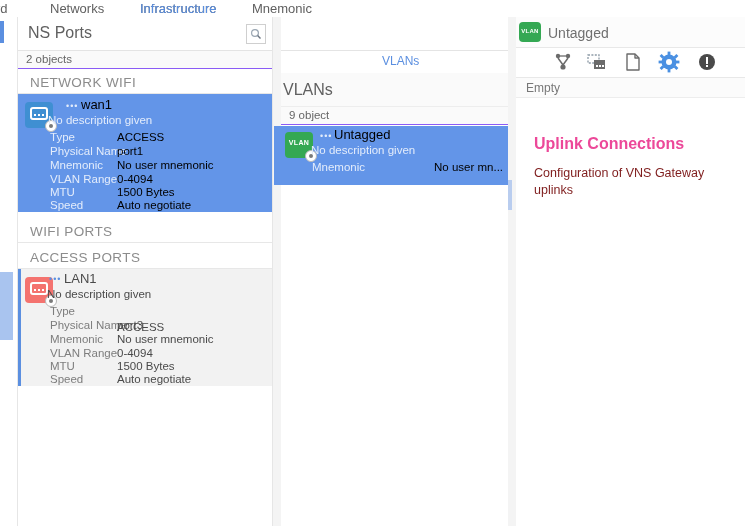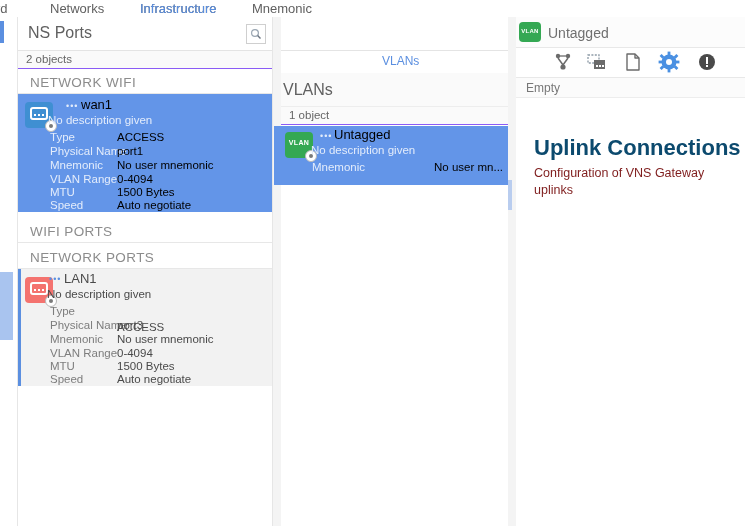--- a/index.html
+++ b/index.html
@@ -242,22 +242,22 @@
     background: #fbfbfb;
     border-bottom: 1px solid #ededed;
     font-size: 12px;
     color: #777777;
     line-height: 20px;
     padding-left: 10px;
     box-sizing: border-box;
   }
   .rp-bigtitle {
     position: absolute;
-    font-size: 22px;
-    color: #0c4a6e;
+    font-size: 16px;
+    color: #ec4899;
     font-weight: bold;
     white-space: nowrap;
   }
   .rp-sub {
     position: absolute;
     font-size: 12.5px;
     color: #7f1d1d;
     line-height: 17px;
     width: 185px;
   }
@@ -310,21 +310,21 @@
   <div class="drow-value on-blue" style="left:99px; top:65px;">No user mnemonic</div>
   <div class="drow-label on-blue-dim" style="left:32px; top:79px;">VLAN Range</div>
   <div class="drow-value on-blue" style="left:99px; top:79px;">0-4094</div>
   <div class="drow-label on-blue-dim" style="left:32px; top:92px;">MTU</div>
   <div class="drow-value on-blue" style="left:99px; top:92px;">1500 Bytes</div>
   <div class="drow-label on-blue-dim" style="left:32px; top:105px;">Speed</div>
   <div class="drow-value on-blue" style="left:99px; top:105px;">Auto negotiate</div>
 </div>
 
 <div class="section-head" style="left:18px; top:219px; width:255px; height:24px;">WIFI PORTS</div>
-<div class="section-head" style="left:18px; top:245px; width:255px; height:24px;">NETWORK PORTS</div>
+<div class="section-head" style="left:18px; top:245px; width:255px; height:24px;">ACCESS PORTS</div>
 
 <div class="card sel-grey" style="left:18px; top:269px; width:255px; height:117px;">
   <div class="card-accent"></div>
   <div class="card-icon icon-red" style="left:7px; top:8px;">
     <div class="icon-screen"></div>
     <div class="icon-badge"></div>
   </div>
   <div class="dots" style="left:31px; top:5px; color:#5b8fe0;">•••</div>
   <div class="card-name on-grey-dark" style="left:46px; top:2px;">LAN1</div>
   <div class="card-desc on-grey-dark" style="left:29px; top:19px;">No description given</div>
@@ -347,21 +347,21 @@
 
 <div class="vsep" style="left:273px; top:17px; width:8px; height:509px;"></div>
 
 <div class="tabstrip" style="left:281px; top:17px; width:229px; height:33px;"></div>
 <div class="tab-label" style="left:382px; top:54px;">VLANs</div>
 
 <div class="panel-head" style="left:281px; top:50px; width:229px; height:0px; border:none;"></div>
 <div style="position:absolute; left:281px; top:73px; width:229px; height:33px; background:#fafafa; border-bottom:1px solid #ededed;"></div>
 <div class="panel-title" style="left:283px; top:81px;">VLANs</div>
 
-<div class="count-bar" style="left:281px; top:107px; width:229px; height:18px;">1 object</div>
+<div class="count-bar" style="left:281px; top:107px; width:229px; height:18px;">9 object</div>
 
 <div class="card sel-blue" style="left:274px; top:126px; width:236px; height:59px;">
   <div class="card-icon icon-green" style="left:11px; top:6px;">
     <div class="icon-vlantext">VLAN</div>
     <div class="icon-badge"></div>
   </div>
   <div class="dots on-blue-dim" style="left:46px; top:5px;">•••</div>
   <div class="card-name on-blue" style="left:60px; top:1px;">Untagged</div>
   <div class="card-desc on-blue-dim" style="left:37px; top:18px;">No description given</div>
   <div class="drow-label on-blue-dim" style="left:38px; top:35px;">Mnemonic</div>

